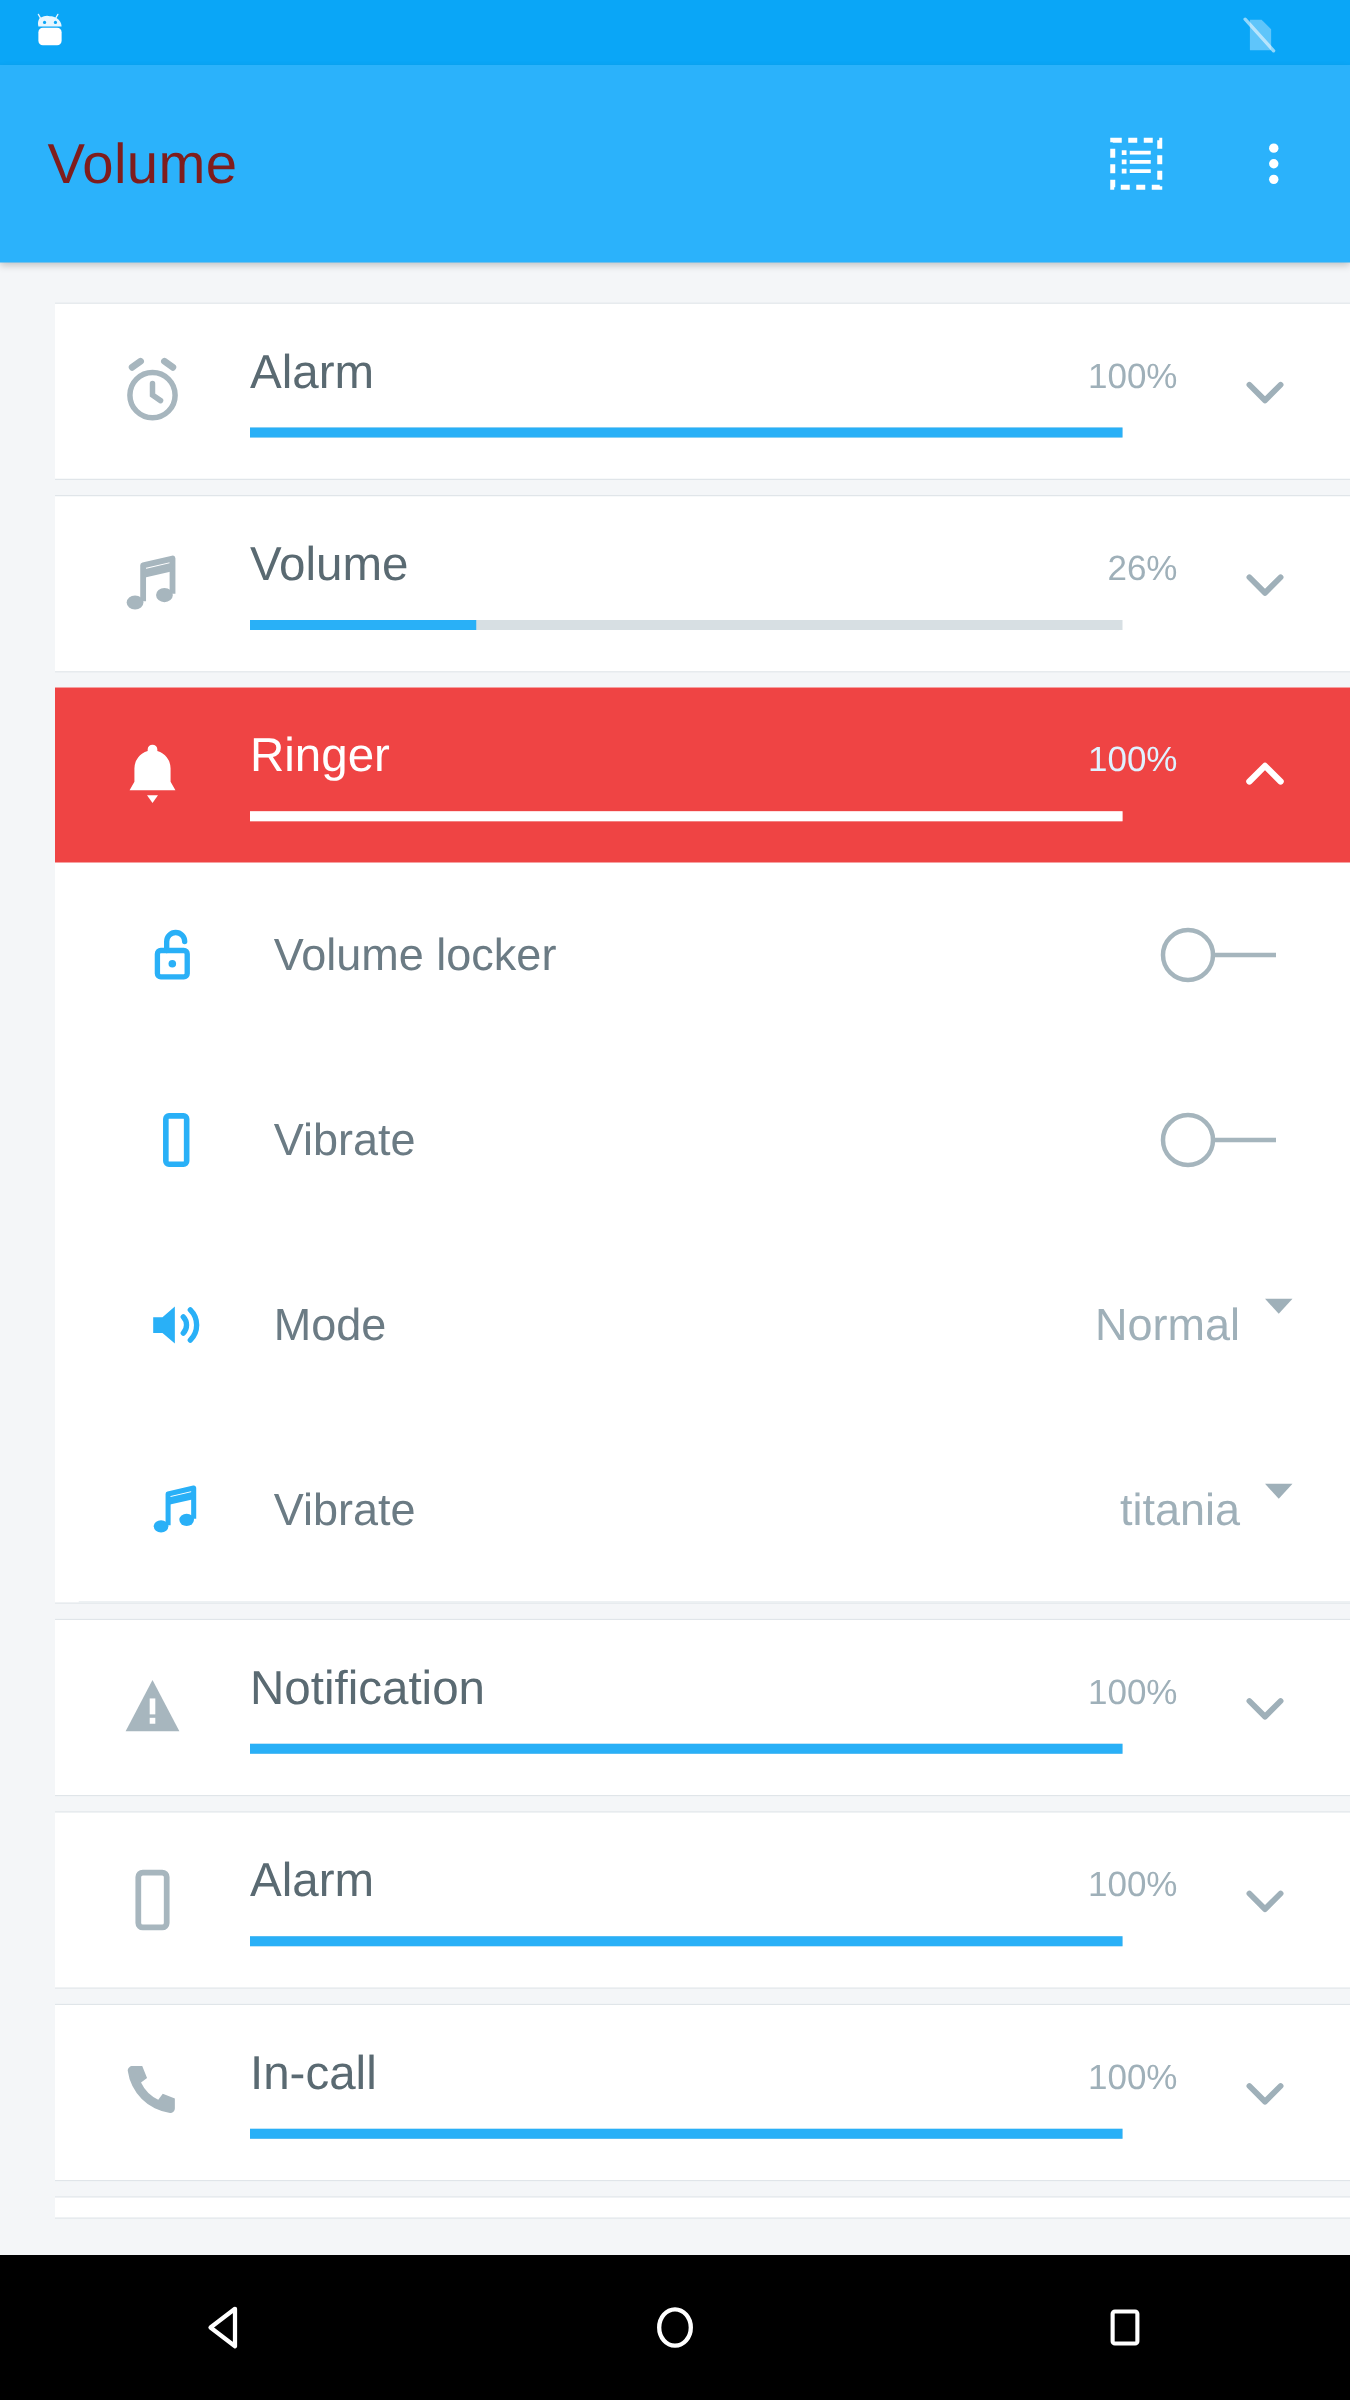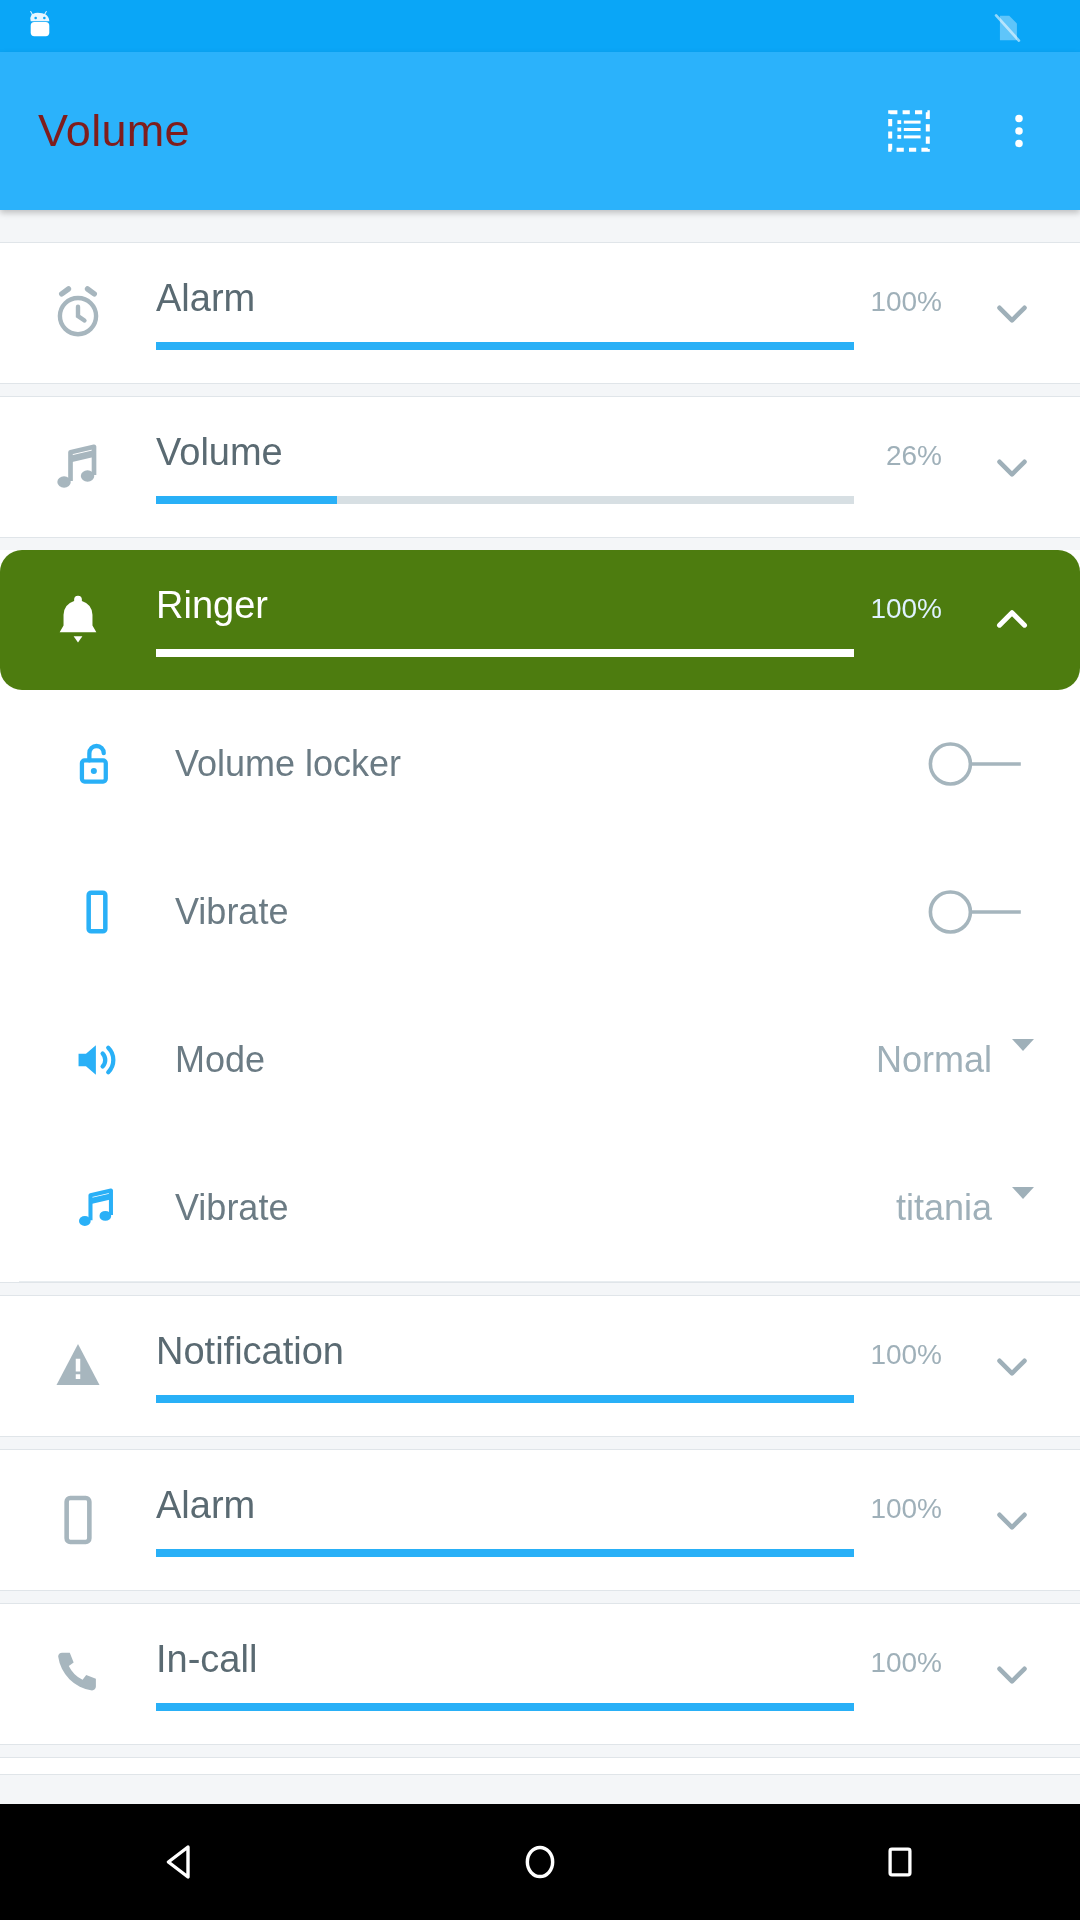--- a/index.html
+++ b/index.html
@@ -25,30 +25,30 @@
     height:158px; background:#29b6f6; background:#2bb2fb;
     display:flex; align-items:center; padding:0 30px 0 38px; flex:0 0 158px;
     box-shadow:0 3px 6px rgba(0,0,0,.22);
     position:relative; z-index:5;
   }
   .toolbar-title { color:#7f1d1d; font-size:45px; font-weight:400; letter-spacing:.3px; }
   .toolbar-actions { margin-left:auto; display:flex; align-items:center; gap:48px; }
   .tb-btn { width:62px; height:62px; display:flex; align-items:center; justify-content:center; }
 
   
-  .list { flex:1 1 auto; overflow:hidden; padding-top:32px; background:#f4f6f8; }
+  .list { flex:1 1 auto; overflow:hidden; padding-top:32px; background:#f4f6f8;padding-left:44px; }
   .card {
     background:#fff; border-top:1px solid #e0e5e9; border-bottom:1px solid #e0e5e9;
     margin-bottom:12px;
   }
   .card.expanded-group { margin-bottom:12px; }
 
   
   .vol-row { display:flex; align-items:center; height:140px; padding:0 26px 0 0; position:relative; }
-  .vol-row.highlight { background:#4d7c0f;border-radius:22px; }
+  .vol-row.highlight { background:#ef4444; }
   .ic-col { width:156px; display:flex; align-items:center; justify-content:center; flex:0 0 156px; }
   .vol-main { flex:1 1 auto; position:relative; padding-right:10px; }
   .vol-head { display:flex; align-items:baseline; }
   .vol-label { font-size:38px; color:#5a6a72; font-weight:400; }
   .vol-row.highlight .vol-label { color:#fff; }
   .vol-pct { margin-left:auto; font-size:28px; color:#9fb0b9; font-weight:400; padding-right:18px; }
   .vol-row.highlight .vol-pct { color:#dff2ff; }
   .track {
     position:relative; height:8px; background:#d7dfe3; border-radius:0;
     margin-top:22px; width:698px;

